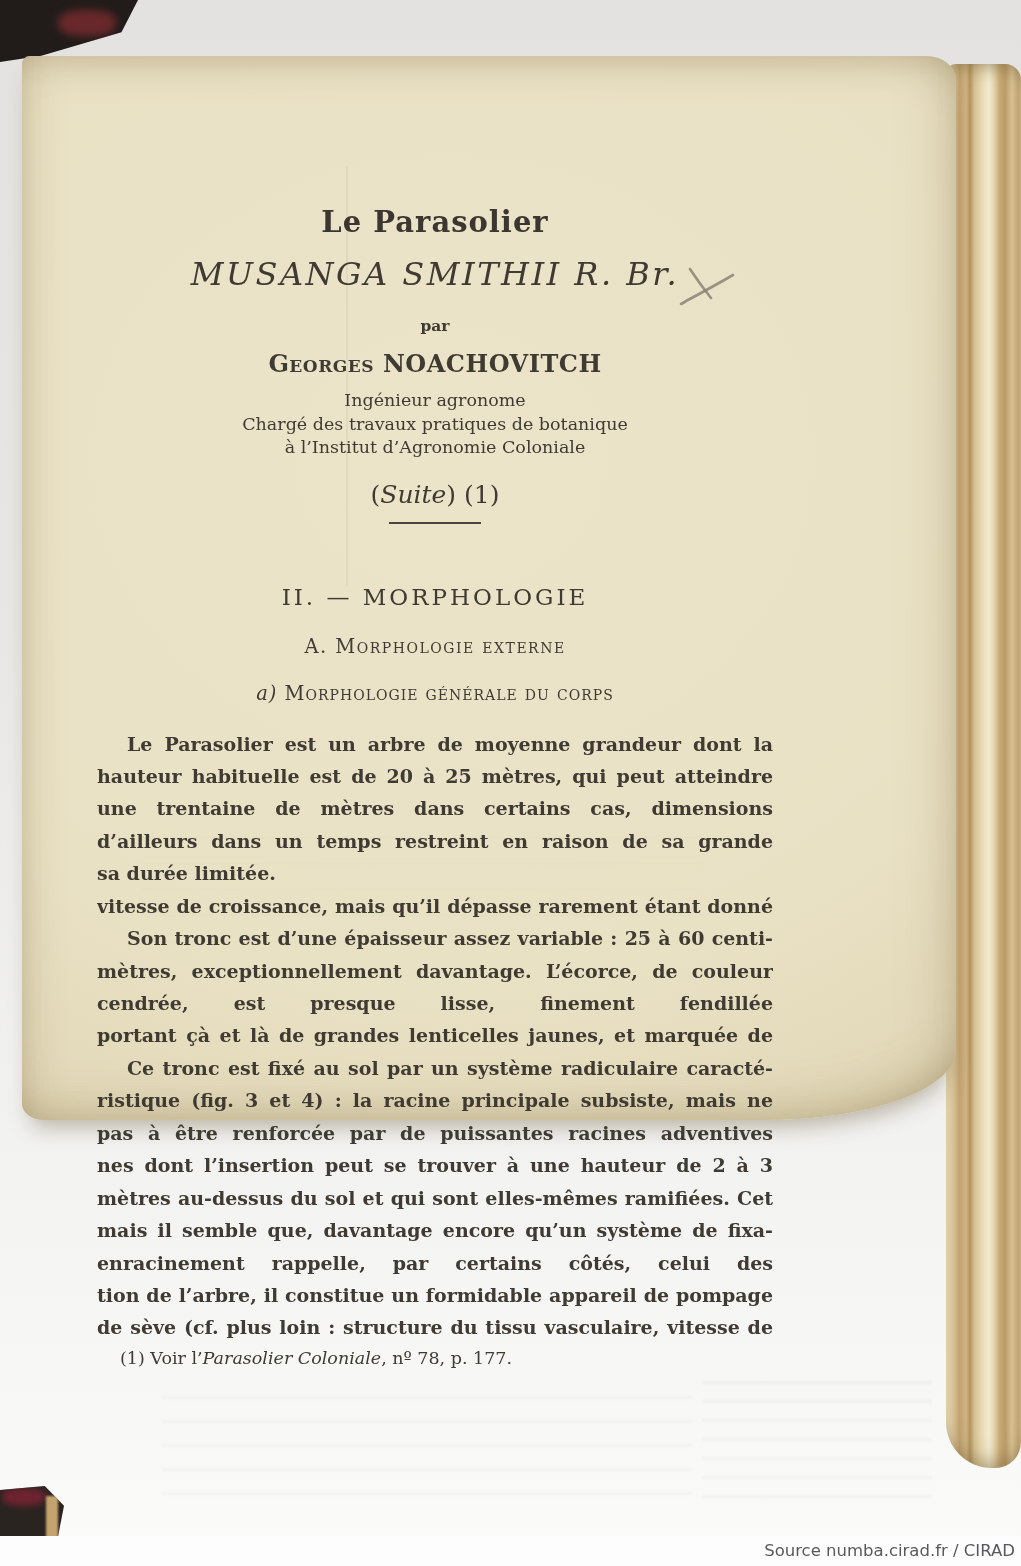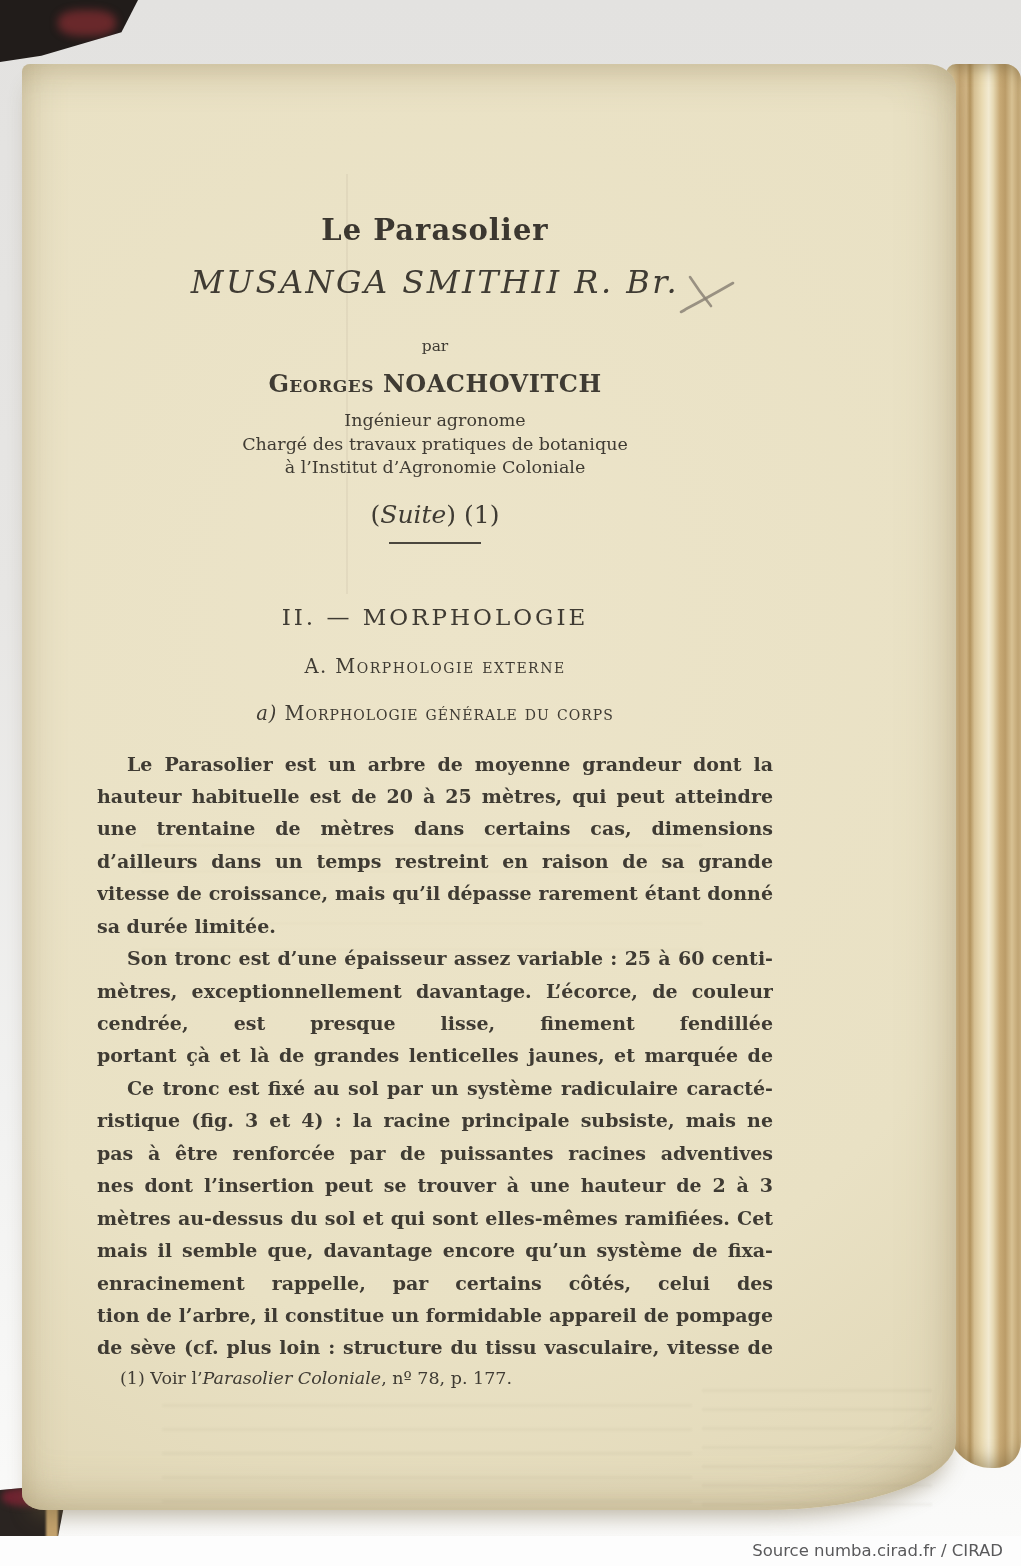--- a/index.html
+++ b/index.html
@@ -28,21 +28,21 @@
     left:946px;top:64px;width:75px;height:1404px;
     border-radius:10px 16px 26px 46px;
     background:linear-gradient(90deg,
       #ecdfba 0%, #d9c395 10%, #c2a371 18%, #cfb383 27%, #b3945f 32%,
       #d6c093 38%, #e9dab2 48%, #f2ead1 57%, #e6d8b2 63%,
       #c7a975 72%, #bb9c68 79%, #d9c395 88%, #c7ab79 96%, #d3ba8a 100%);
     box-shadow:inset 0 14px 16px -10px rgba(120,100,60,.55), inset 0 -16px 18px -10px rgba(120,100,60,.5);
   }
   
   .page{
-    left:22px;top:64px;width:934px;height:1446px;
+    left:22px;top:56px;width:934px;height:1064px;
     background:radial-gradient(ellipse 120% 90% at 46% 38%, #ece4c9 0%, #e9e1c4 55%, #e0d6b5 82%, #d6caa5 100%);
     border-radius:8px 30px 190px 22px / 8px 24px 70px 16px;
     box-shadow:
       0 16px 22px -10px rgba(110,95,60,.45),
       inset 28px 0 44px -30px rgba(150,130,90,.45),
       inset -34px 0 54px -36px rgba(150,130,90,.5),
       inset 0 34px 44px -34px rgba(150,130,90,.45),
       inset 0 -40px 50px -36px rgba(150,130,90,.4);
     color:#3f3b33;
   }
@@ -52,42 +52,42 @@
     background:repeating-linear-gradient(180deg, rgba(125,122,92,.12) 0 3px, transparent 3px 24px);}
   .bleed.b2{left:680px;top:1325px;width:230px;height:130px;
     background:repeating-linear-gradient(180deg, rgba(125,122,92,.14) 0 3px, transparent 3px 19px);}
   .bleed.b3{left:120px;top:780px;width:560px;height:120px;opacity:.18;
     background:repeating-linear-gradient(180deg, rgba(120,118,90,.12) 0 3px, transparent 3px 26px);}
   
   .col{left:75px;top:140px;width:676px;}
   .c{text-align:center;}
   .title{margin:9px 0 0;font-size:29px;font-weight:bold;letter-spacing:1px;color:#3b3730;}
   .subtitle{margin:16px 0 0;font-size:32px;font-style:italic;letter-spacing:2.5px;}
-  .byline{margin:36px 0 0;font-size:15.5px;}
+  .byline{margin:23px 0 0;font-size:15.5px;font-weight:bold;}
   .author{margin:14px 0 8px;font-size:24px;letter-spacing:.5px;font-weight:bold;}
   .sc{font-variant:small-caps;}
   .affil{margin:11px 0 0;font-size:17.5px;line-height:23.5px;}
   .suite{margin:20px 0 0;font-size:25px;}
   .it{font-style:italic;}
   .rule{margin:13px auto 0;width:92px;border:none;border-top:2px solid #4b473e;}
   .h2{margin:60px 0 0;font-size:23px;letter-spacing:3px;}
   .h3{margin:25px 0 0;font-size:19.5px;letter-spacing:1.5px;}
   .h4{margin:24px 0 13px;font-size:19.5px;letter-spacing:1px;}
   .body-text{margin-top:23px;font-size:19px;line-height:32.45px;}
   .bline{text-align:justify;text-align-last:left;overflow:hidden;white-space:normal;height:32.45px;font-weight:bold;}
   .bline.just{text-align-last:justify;}
   .bline.indent{text-indent:30px;}
   .footnote{margin-top:4px;font-size:17.5px;padding-left:23px;}
   
   .pencil{left:615px;top:198px;}
   
   .source-bar{
     left:0;top:1536px;width:1021px;height:30px;background:#fdfdfd;
     font-family:"DejaVu Sans", sans-serif;font-size:16.5px;color:#59595b;
-    text-align:right;line-height:30px;box-sizing:border-box;padding-right:18px;
+    text-align:right;line-height:30px;box-sizing:border-box;padding-right:6px;
   }
 </style>
 </head>
 <body>
 
 <div class="abs cover-tl">
   <div class="red"></div>
 </div>
 <div class="abs cover-bl">
   <div class="red"></div>
@@ -116,22 +116,22 @@
     <div class="h2 c">II. — MORPHOLOGIE</div>
     <div class="h3 c sc">A. Morphologie externe</div>
     <div class="h4 c"><span class="it">a)</span> <span class="sc">Morphologie générale du corps</span></div>
 
     <div class="body-text">
         <div>
           <div class="bline indent just">Le Parasolier est un arbre de moyenne grandeur dont la</div>
           <div class="bline just">hauteur habituelle est de 20 à 25 mètres, qui peut atteindre</div>
           <div class="bline just">une trentaine de mètres dans certains cas, dimensions atteintes</div>
           <div class="bline just">d’ailleurs dans un temps restreint en raison de sa grande</div>
+          <div class="bline">sa durée limitée.</div>
           <div class="bline just">vitesse de croissance, mais qu’il dépasse rarement étant donné</div>
-          <div class="bline">sa durée limitée.</div>
         </div>
         <div>
           <div class="bline indent just">Son tronc est d’une épaisseur assez variable : 25 à 60 centi-</div>
           <div class="bline just">mètres, exceptionnellement davantage. L’écorce, de couleur</div>
           <div class="bline just">cendrée, est presque lisse, finement fendillée longitudinalement,</div>
           <div class="bline just">portant çà et là de grandes lenticelles jaunes, et marquée de</div>
         </div>
         <div>
           <div class="bline indent just">Ce tronc est fixé au sol par un système radiculaire caracté-</div>
           <div class="bline just">ristique (fig. 3 et 4) : la racine principale subsiste, mais ne tarde</div>

